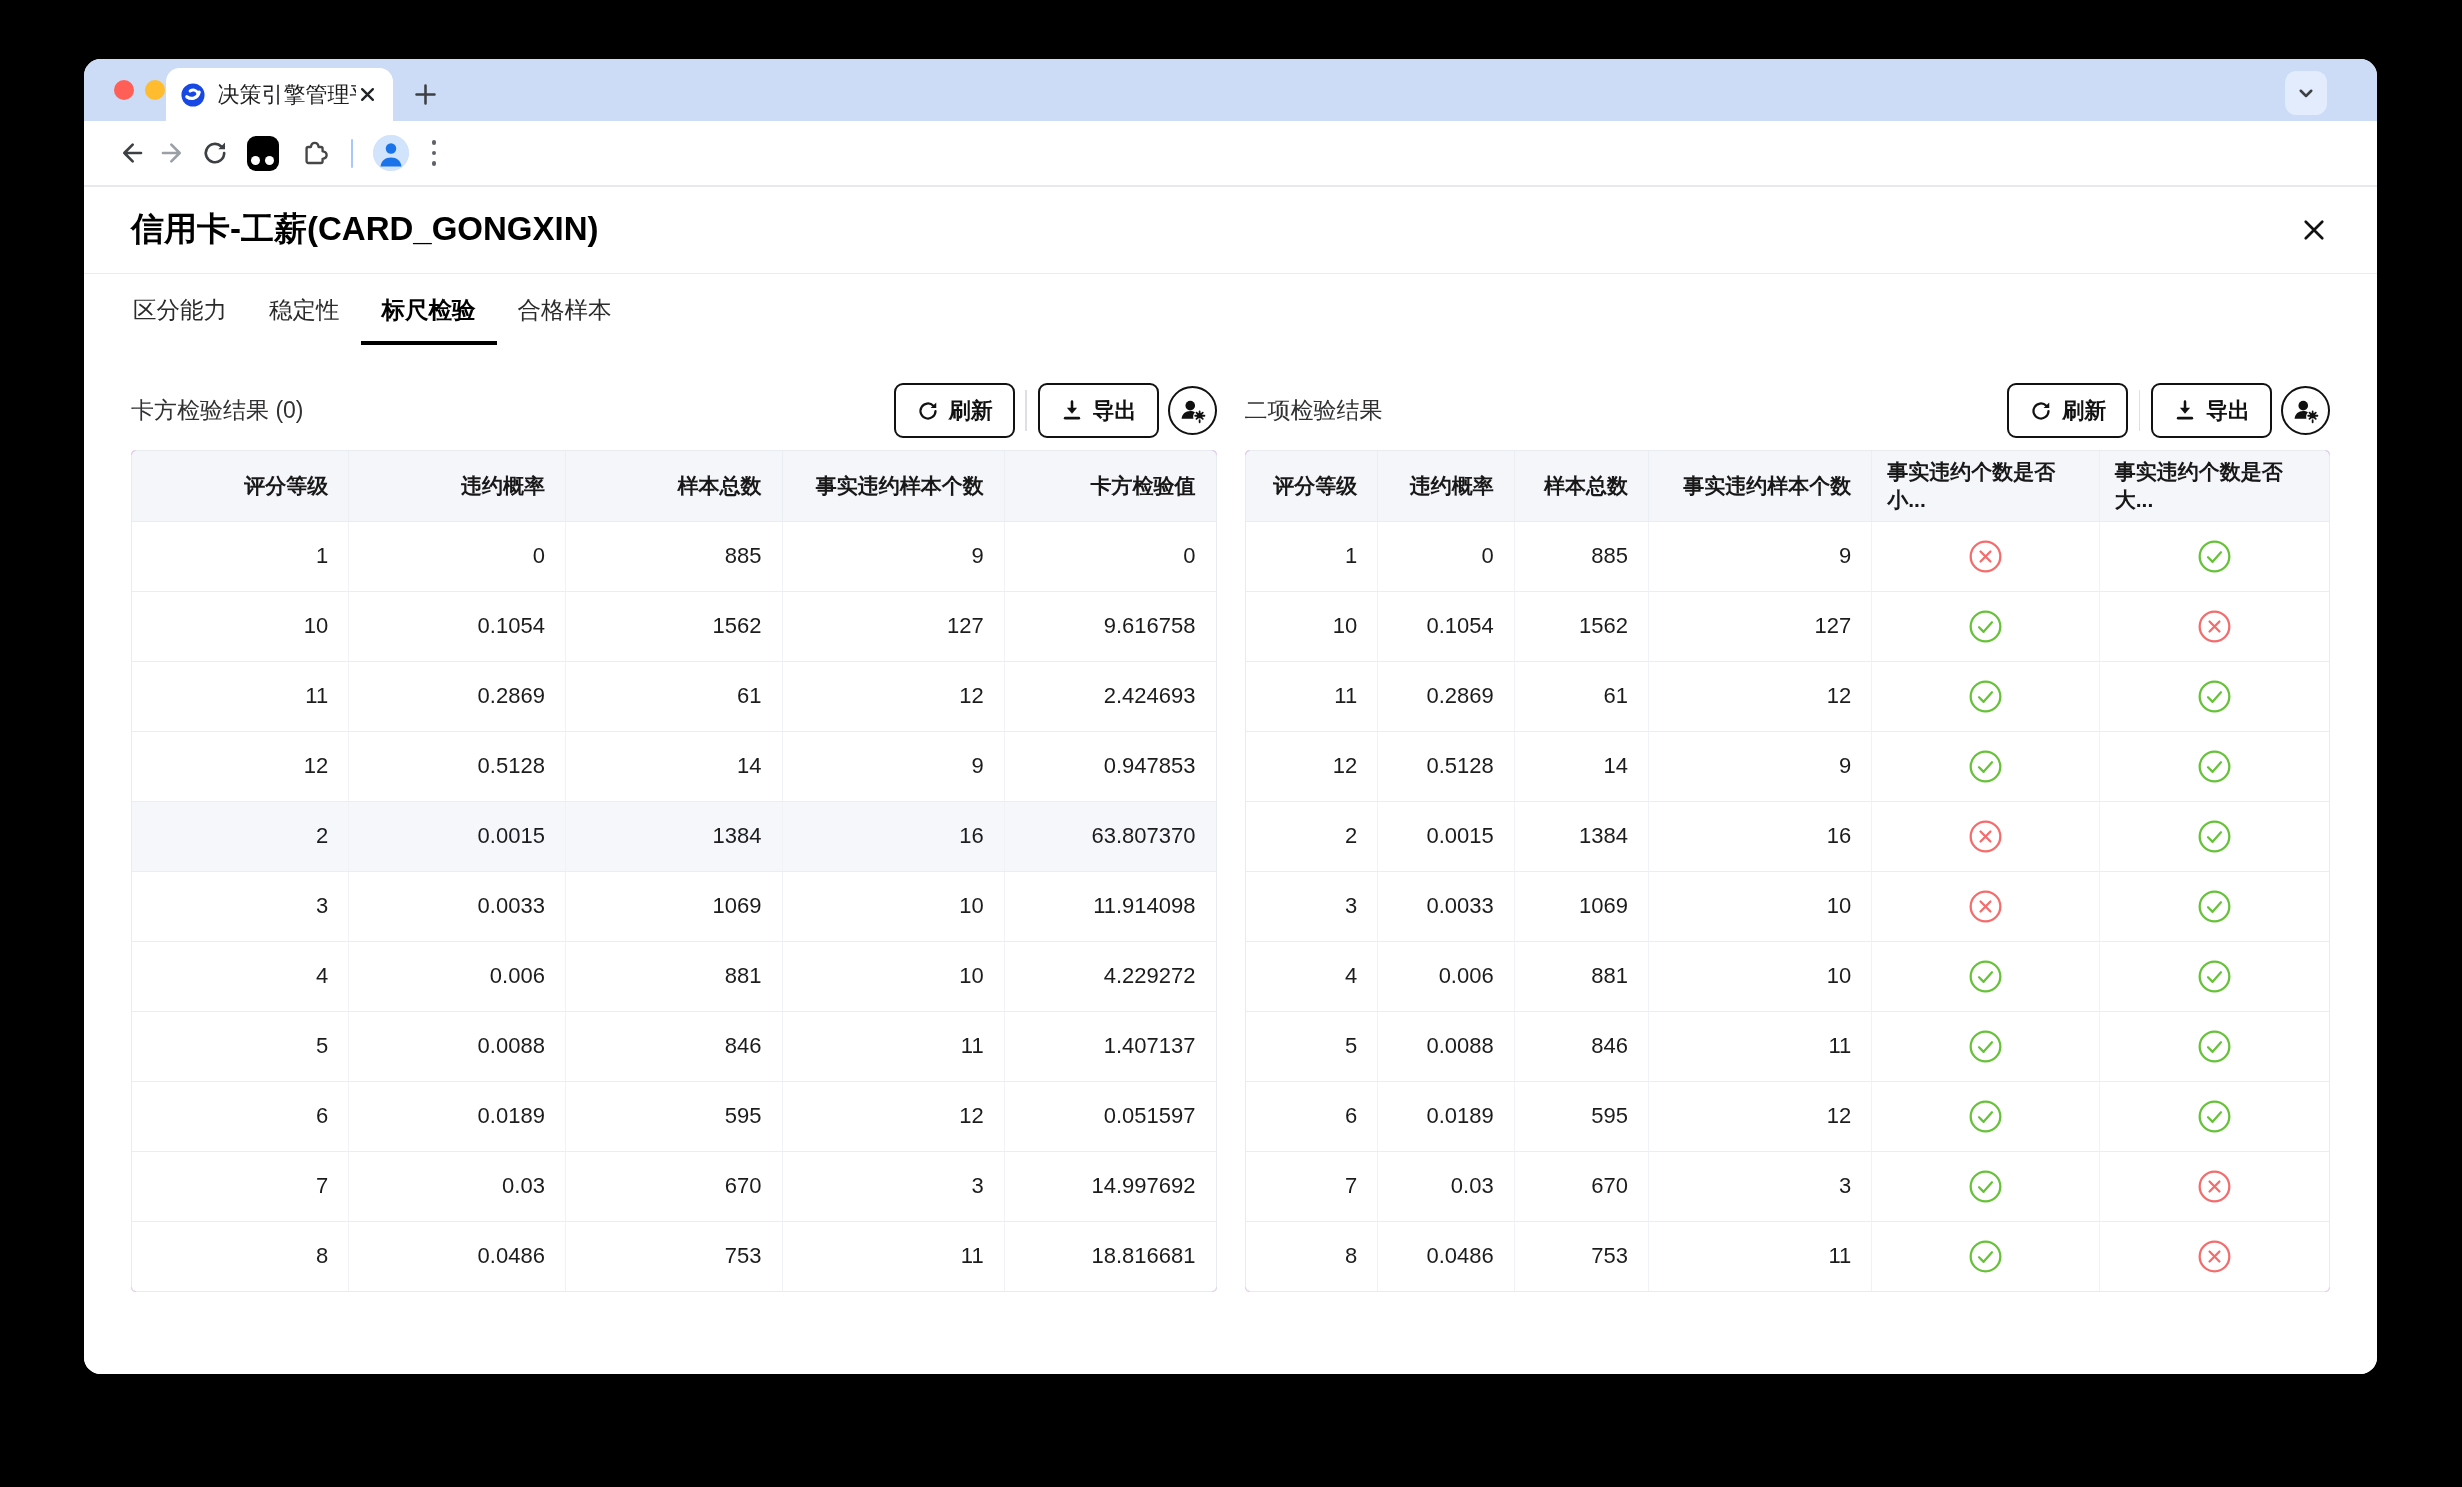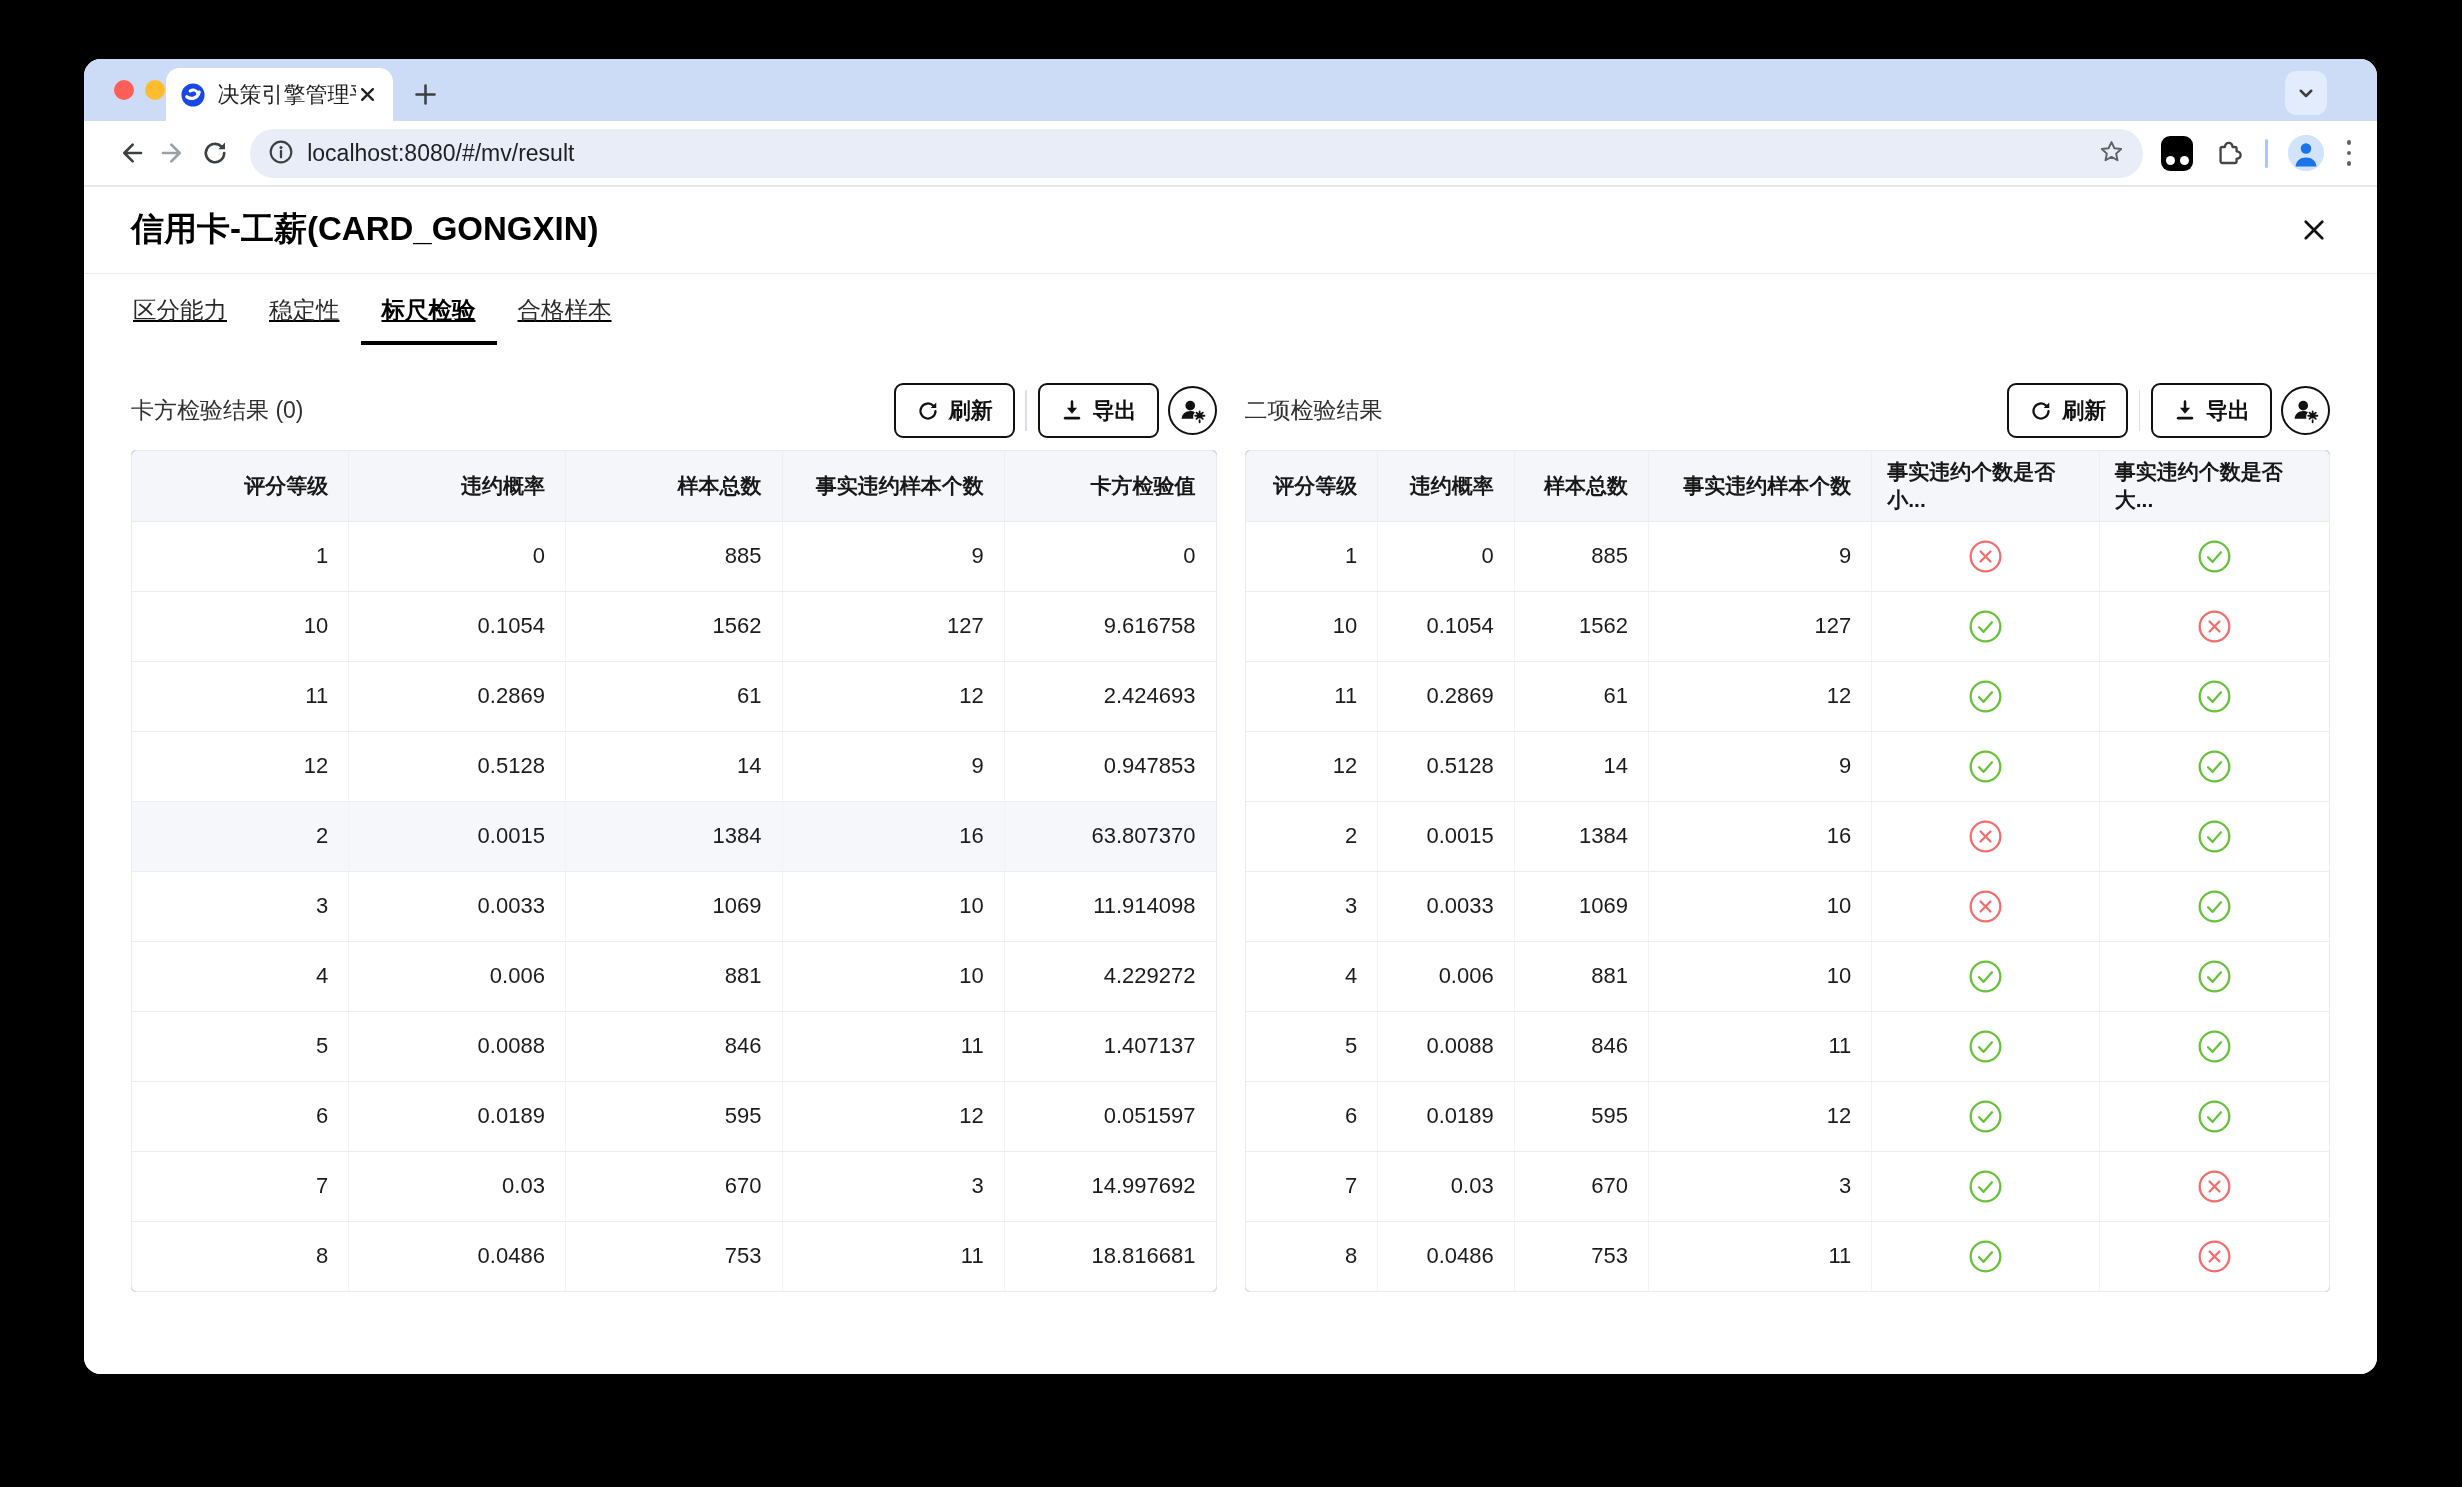--- a/index.html
+++ b/index.html
@@ -42,21 +42,21 @@
   .kebab i { width:4.5px; height:4.5px; border-radius:50%; background:#5f6368; }
   .toolbar-divider { height:1.5px; background:#e7e9ec; flex:0 0 auto; }
 
   
   .content { flex:1; background:#fff; display:flex; flex-direction:column; overflow:hidden; }
   .page-header { height:86px; display:flex; align-items:center; padding:0 47px; flex:0 0 auto;border-radius:20px; }
   .page-title { font-size:33px; font-weight:700; color:#000; }
   .page-close { margin-left:auto; width:33px; height:33px; display:flex; align-items:center; justify-content:center; cursor:pointer; }
   .header-divider { height:1.5px; background:#ececec; flex:0 0 auto; }
 
-  .tabs-row { height:71px; display:flex; align-items:center; padding:0 49px; flex:0 0 auto; position:relative;text-decoration:underline; }
+  .tabs-row { height:71px; display:flex; align-items:center; padding:0 49px; flex:0 0 auto; position:relative; }
   .ptab { position:relative; height:100%; display:flex; align-items:center; font-size:23.5px; color:#2b2b2b;
           margin-right:42px; cursor:pointer; }
   .ptab.active { font-weight:700; color:#000; }
   .ptab.active::after { content:""; position:absolute; left:-21px; right:-21px; bottom:0; height:4.5px; background:#000; }
 
   .tables-row { display:flex; padding:38px 47px 0; gap:28px; flex:0 0 auto; }
   .panel { flex:1; min-width:0; }
   .panel-toolbar { display:flex; align-items:center; height:55px; margin-bottom:12px; }
   .panel-title { font-size:23px; color:#303133; }
   .panel-actions { margin-left:auto; display:flex; align-items:center; }
@@ -130,35 +130,20 @@
       <svg width="30" height="30" viewBox="0 0 36 36">
             <path d="M16 8 L26 18 L16 28 M26 18 H6" fill="none" stroke="#9aa0a6" stroke-width="3.2" stroke-linecap="round" stroke-linejoin="round"></path>
           </svg>
     </span>
     <span class="nav-ic">
       <svg width="30" height="30" viewBox="0 0 36 36">
         <path d="M29 18a11 11 0 1 1-3.4-7.9" fill="none" stroke="#3c4043" stroke-width="3.2" stroke-linecap="round"></path>
         <path d="M30 5.5v8h-8z" fill="#3c4043"></path>
       </svg>
     </span>
-    <div class="omnibox">
-      <span>
-        <svg width="26" height="26" viewBox="0 0 34 34">
-          <circle cx="17" cy="17" r="13.5" fill="none" stroke="#3c4043" stroke-width="2.8"></circle>
-          <circle cx="17" cy="11.2" r="2" fill="#3c4043"></circle>
-          <path d="M17 15.5v8.5" stroke="#3c4043" stroke-width="3" stroke-linecap="round"></path>
-        </svg>
-      </span>
-      <span class="omni-url">localhost:8080/#/mv/result</span>
-      <span>
-        <svg width="27" height="27" viewBox="0 0 36 36">
-              <path d="M18 5.5l3.9 8.2 9 1-6.7 6.1 1.8 8.9-8-4.5-8 4.5 1.8-8.9-6.7-6.1 9-1z" fill="none" stroke="#5f6368" stroke-width="2.6" stroke-linejoin="round"></path>
-            </svg>
-      </span>
-    </div>
     <div class="tb-right">
       <span class="ext-black">
             <i class="d1"></i>
             <i class="d2"></i>
           </span>
       <span>
         <svg width="32" height="32" viewBox="0 0 38 38">
               <path d="M9 15a2 2 0 0 1 2-2h3.2c.3-2.8 2.1-4.8 4.5-4.8s4.2 2 4.5 4.8H26a2 2 0 0 1 2 2v3.2c2.8.3 4.8 2.1 4.8 4.5s-2 4.2-4.8 4.5V30a2 2 0 0 1-2 2H11a2 2 0 0 1-2-2z" fill="none" stroke="#444746" stroke-width="2.8" stroke-linejoin="round"></path>
             </svg>
       </span>

